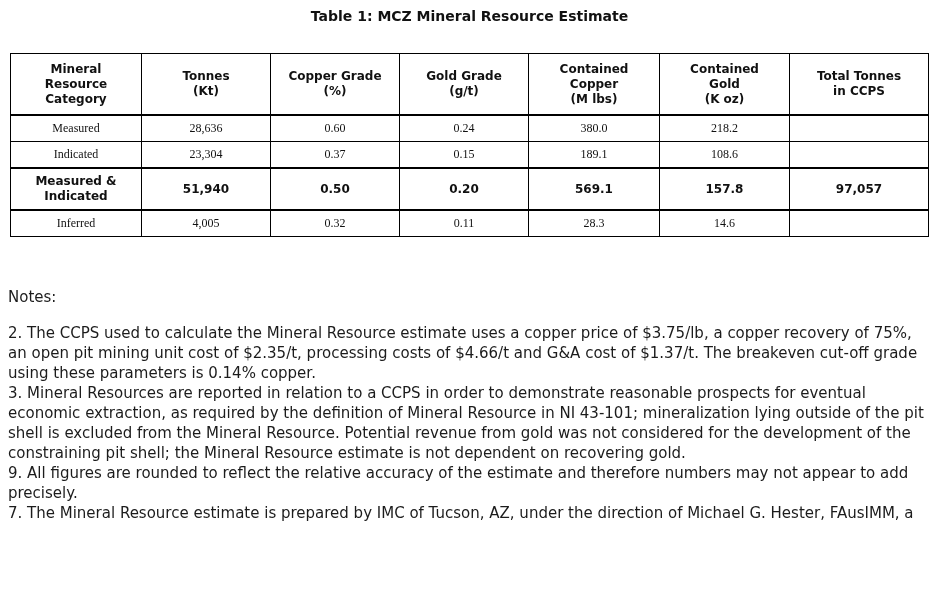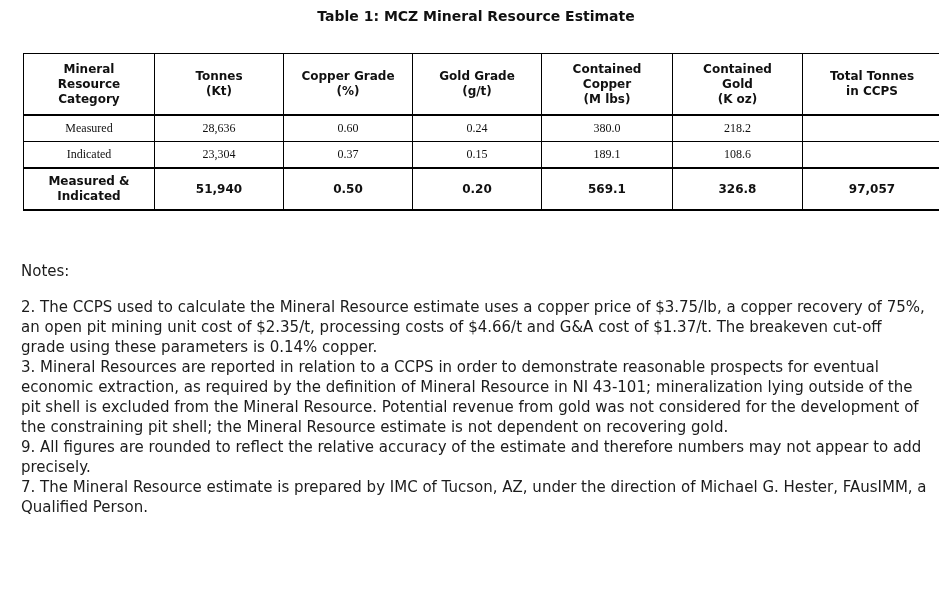--- a/index.html
+++ b/index.html
@@ -9,21 +9,20 @@
     width: 939px;
     font-family: "DejaVu Sans", "Liberation Sans", sans-serif;
     color: #1a1a1a;
   }
   .page {
     width: 939px;
     height: 522px;
     box-sizing: border-box;
     overflow: hidden;
     background: #ffffff;
-    padding-left: 13px;
   }
   .title {
     font-size: 14px;
     font-weight: bold;
     text-align: center;
     color: #111;
     margin: 8px 0 15px 0;
     line-height: 17px;
   }
   table.resource-table {
@@ -129,22 +128,31 @@
         <td>108.6</td>
         <td></td>
       </tr>
       <tr class="row-emphasis">
         <td>Measured &amp;
 Indicated</td>
         <td>51,940</td>
         <td>0.50</td>
         <td>0.20</td>
         <td>569.1</td>
-        <td>326.8</td>
+        <td>157.8</td>
         <td>97,057</td>
+      </tr>
+      <tr class="row-normal">
+        <td>Inferred</td>
+        <td>4,005</td>
+        <td>0.32</td>
+        <td>0.11</td>
+        <td>28.3</td>
+        <td>14.6</td>
+        <td></td>
       </tr>
     </tbody>
   </table>
 
   <div class="notes">
     <div class="notes-heading">Notes:</div>
     <div class="note-item">2. The CCPS used to calculate the Mineral Resource estimate uses a copper price of $3.75/lb, a copper recovery of 75%, an open pit mining unit cost of $2.35/t, processing costs of $4.66/t and G&amp;A cost of $1.37/t. The breakeven cut-off grade using these parameters is 0.14% copper.</div>
     <div class="note-item">3. Mineral Resources are reported in relation to a CCPS in order to demonstrate reasonable prospects for eventual economic extraction, as required by the definition of Mineral Resource in NI 43-101; mineralization lying outside of the pit shell is excluded from the Mineral Resource. Potential revenue from gold was not considered for the development of the constraining pit shell; the Mineral Resource estimate is not dependent on recovering gold.</div>
     <div class="note-item">9. All figures are rounded to reflect the relative accuracy of the estimate and therefore numbers may not appear to add precisely.</div>
     <div class="note-item">7. The Mineral Resource estimate is prepared by IMC of Tucson, AZ, under the direction of Michael G. Hester, FAusIMM, a Qualified Person.</div>

